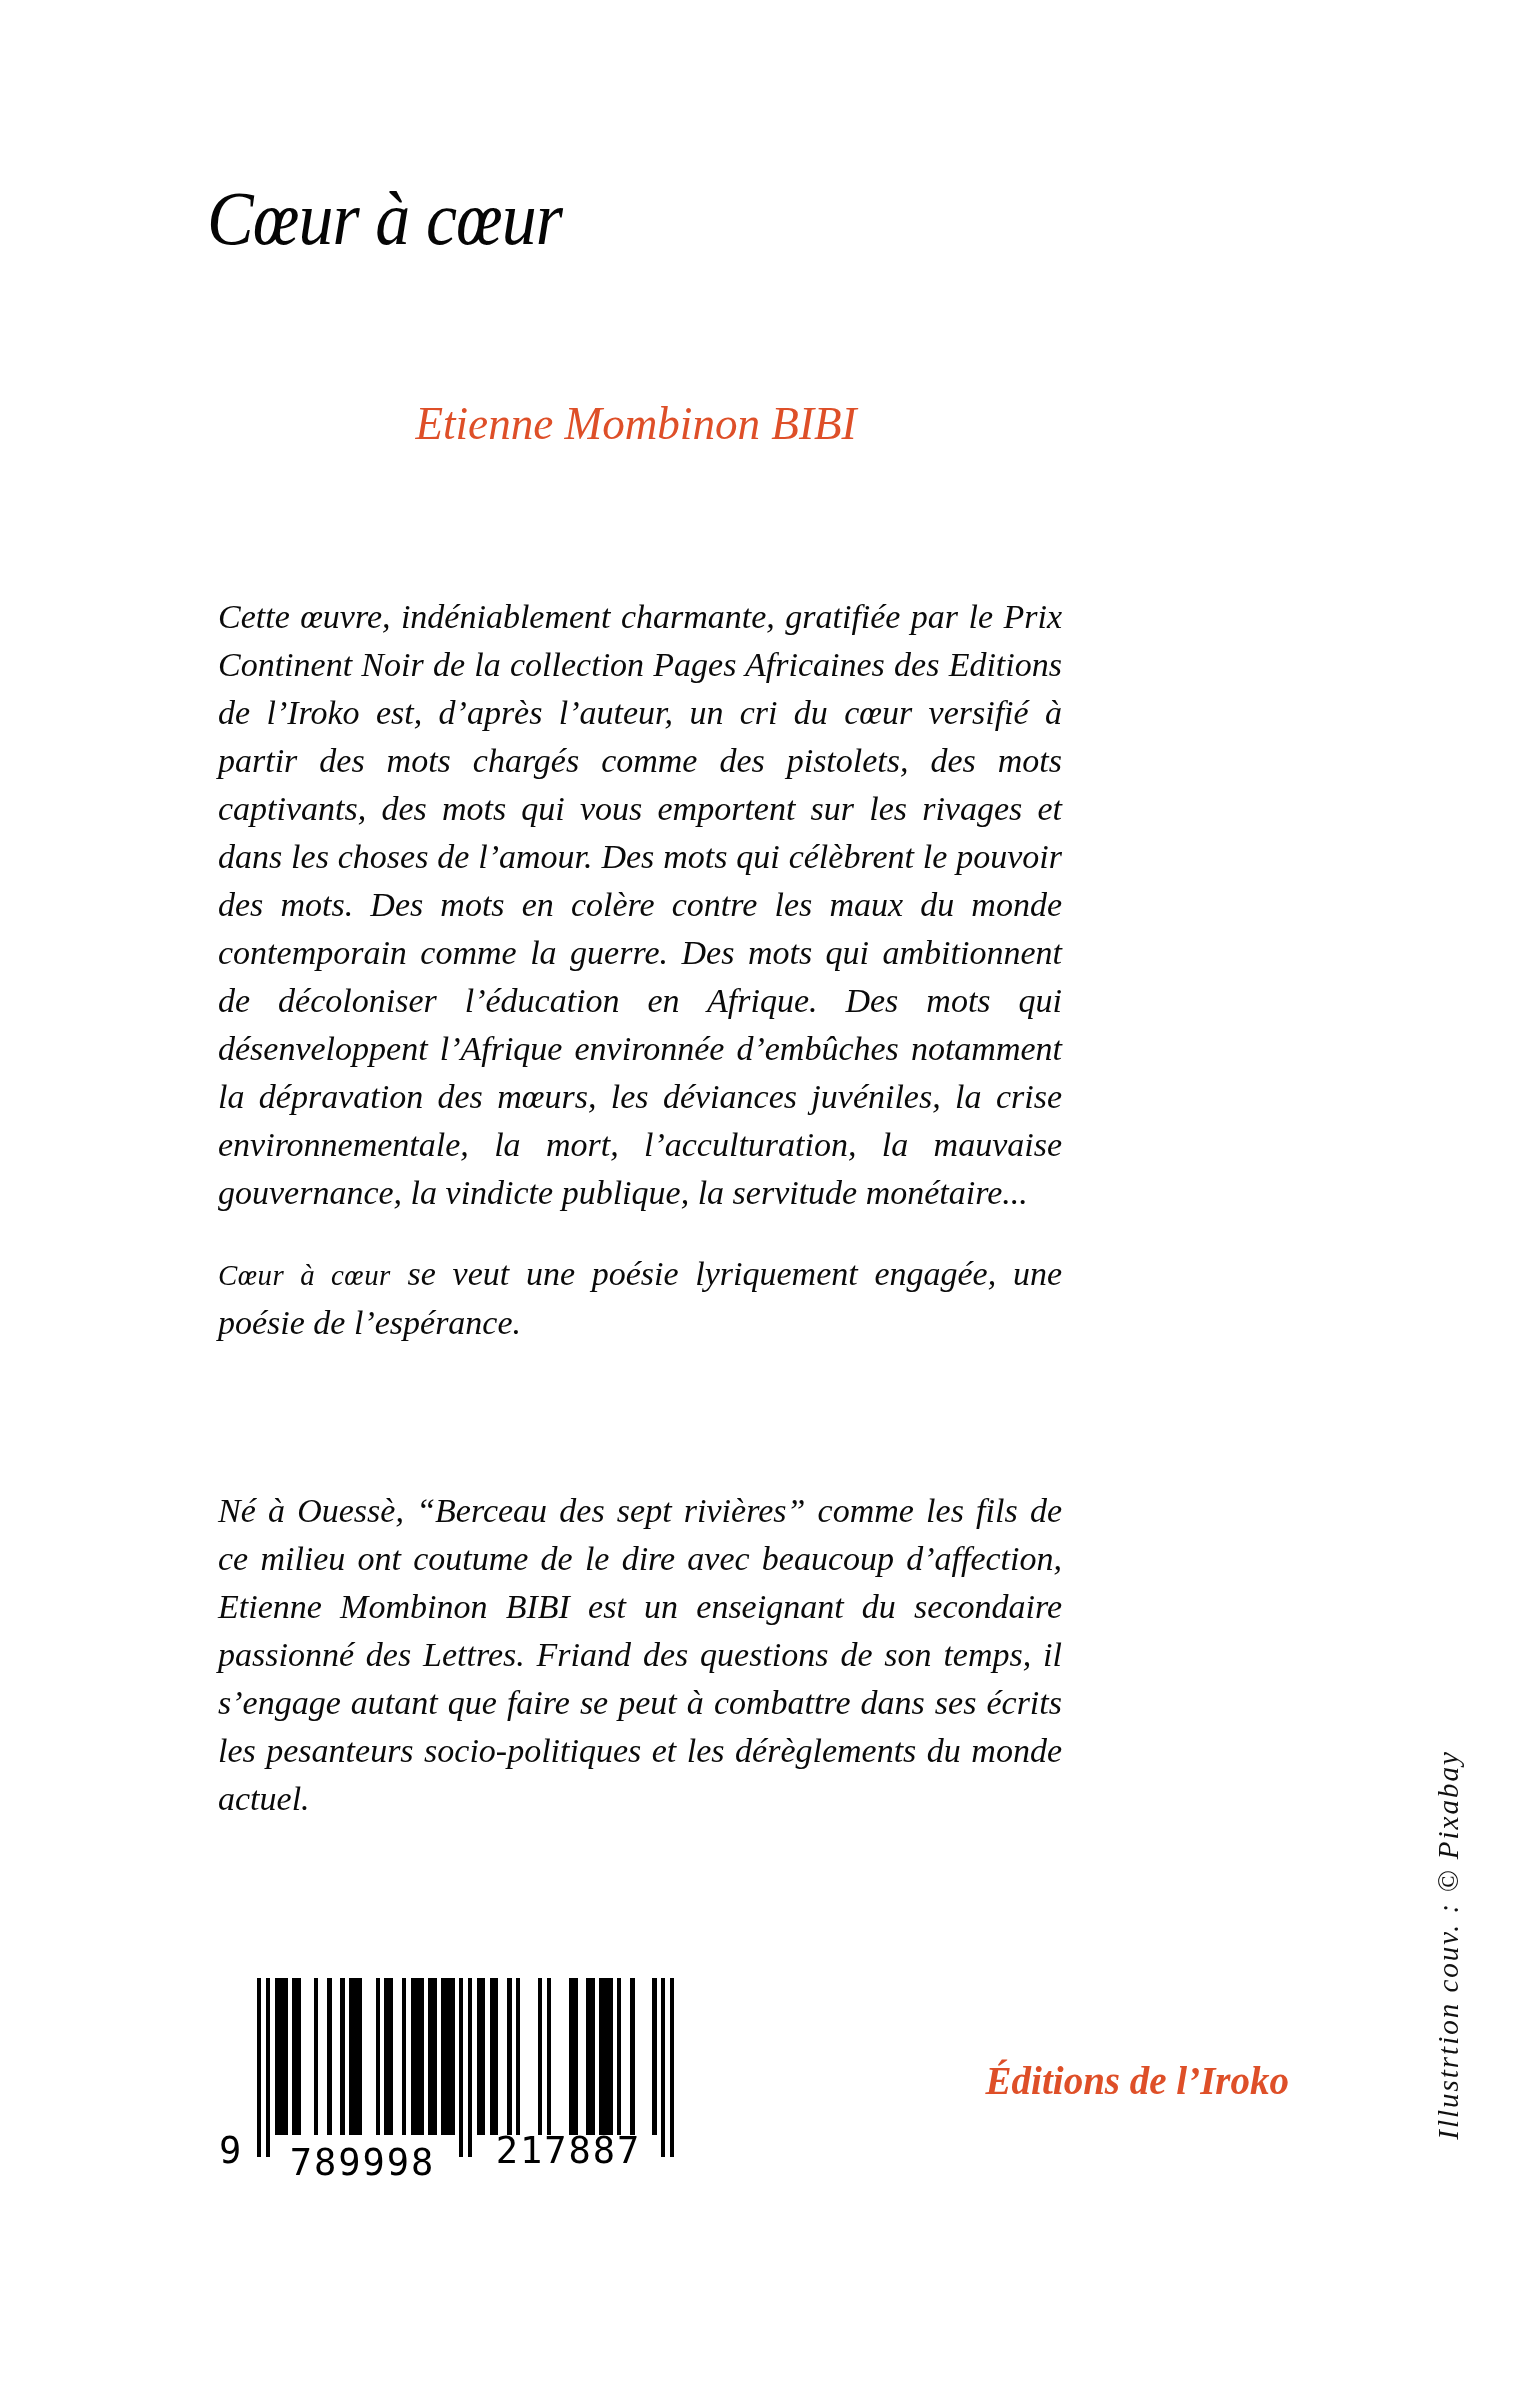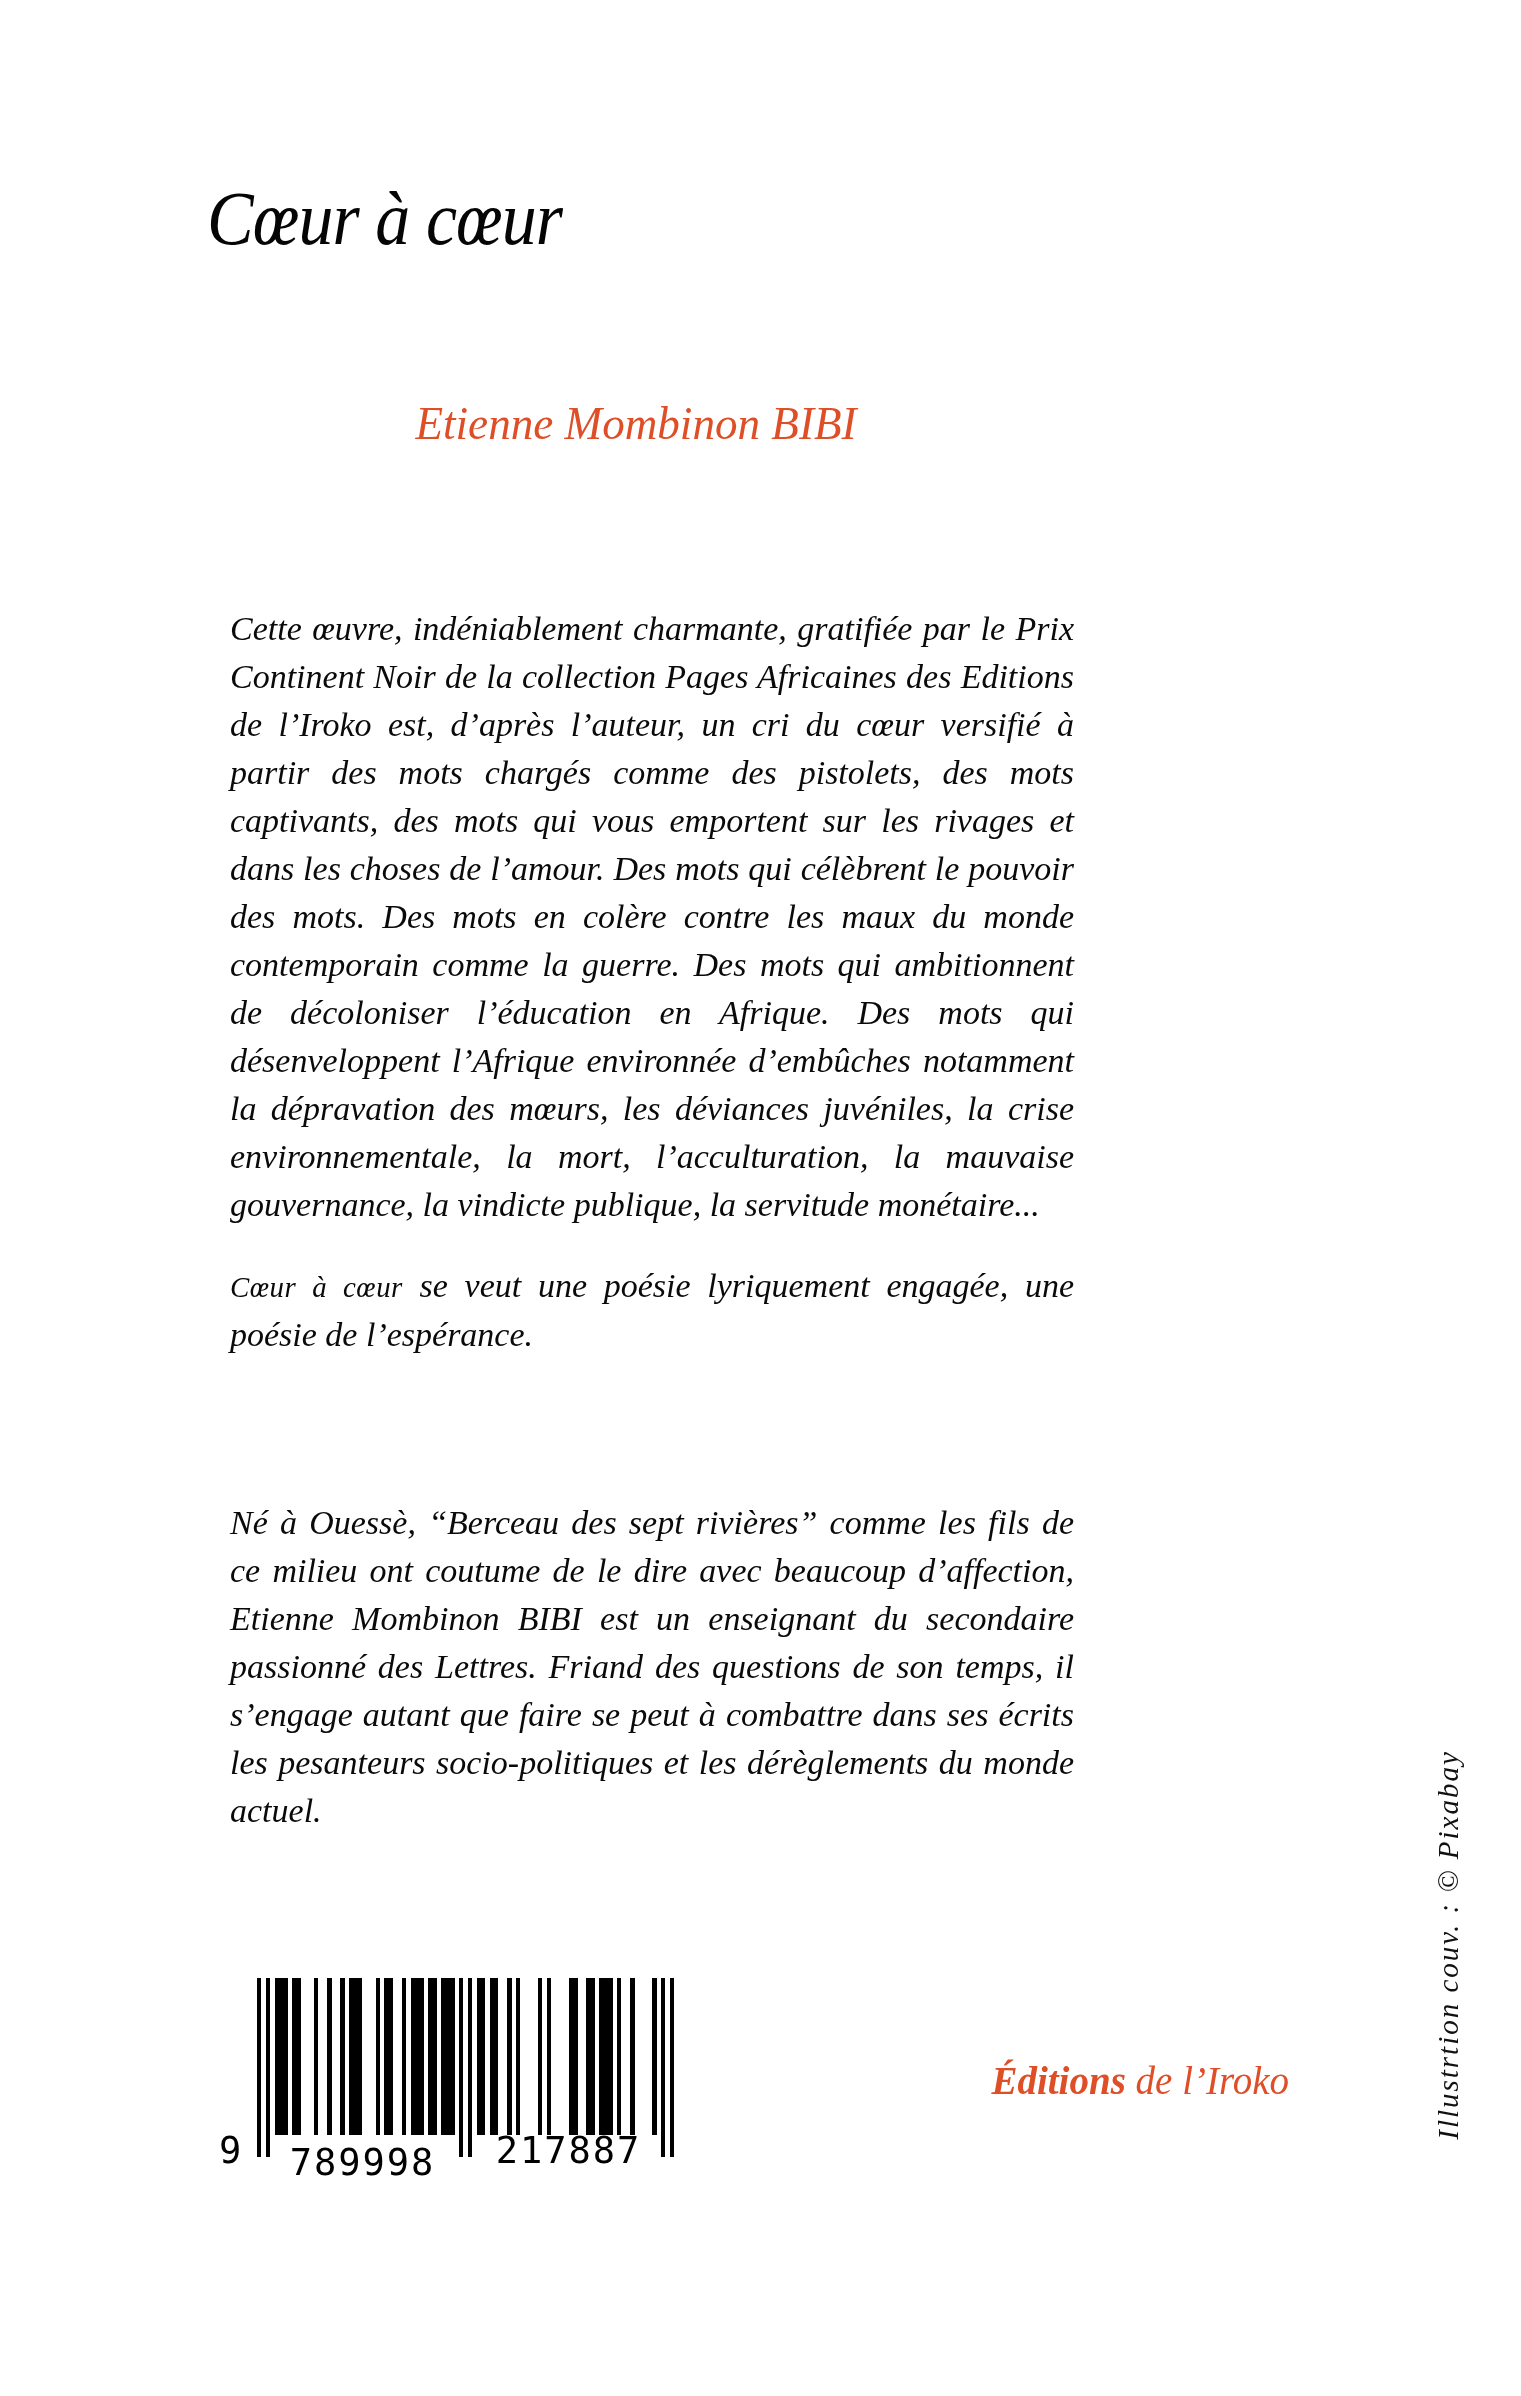--- a/index.html
+++ b/index.html
@@ -44,21 +44,21 @@
     color: #de4f28;
     transform: scaleX(0.96);
     transform-origin: center;
     white-space: nowrap;
   }
   
   .body-text {
     position: absolute;
     left: 214px;
     width: 844px;
-    margin: 16px;
+    margin: 4px;
     font-size: 34px;
     line-height: 48px;
     font-style: italic;
     text-align: justify;
     color: #0a0a0a;
   }
   .synopsis-p1 { top: 589px; }
   .tagline     { top: 1246px; }
   .bio         { top: 1483px; }
   .title-ref {
@@ -100,21 +100,21 @@
     left: 856px;
     width: 433px;
     top: 2058px;
     text-align: right;
     font-size: 39px;
     font-style: italic;
     color: #de4f28;
     white-space: nowrap;
   }
   .pub-bold { font-weight: bold; }
-  .pub-rest { font-weight: normal; }
+  .pub-rest { font-weight: bold; }
   .website {
     position: absolute;
     left: 846px;
     width: 443px;
     top: 2123px;
     text-align: right;
     font-size: 35px;
     font-style: italic;
     letter-spacing: 2.5px;
     color: #111111;

